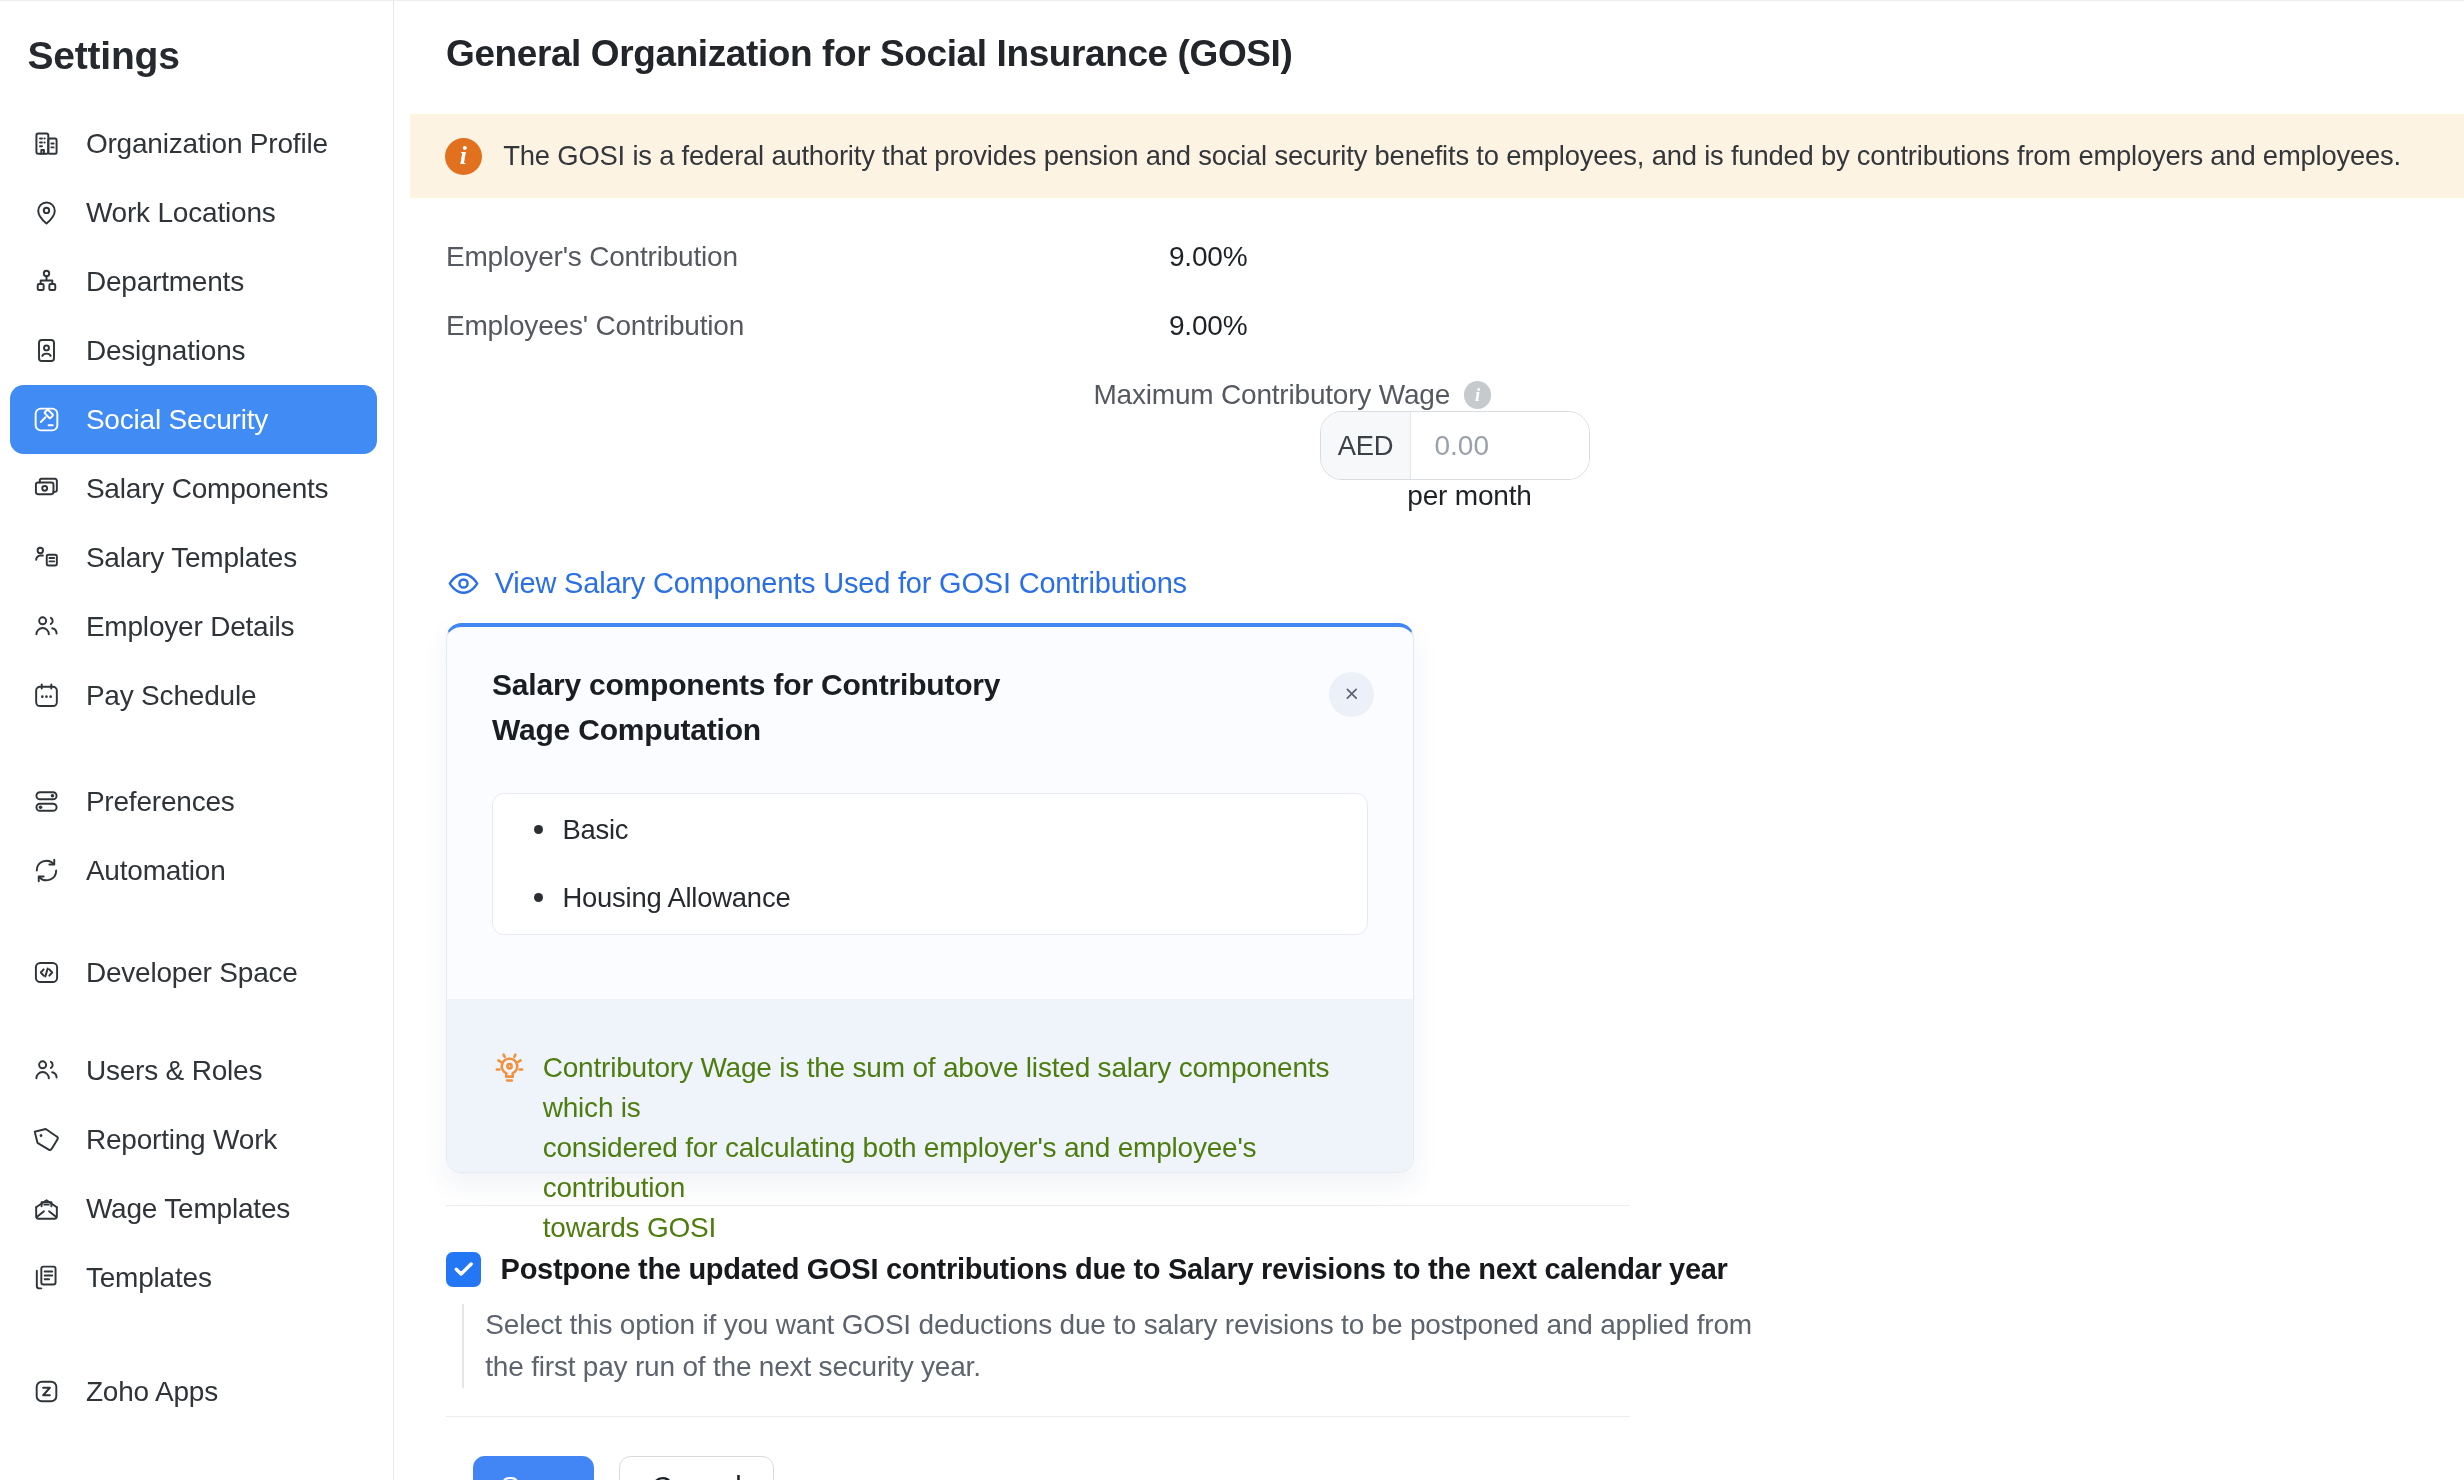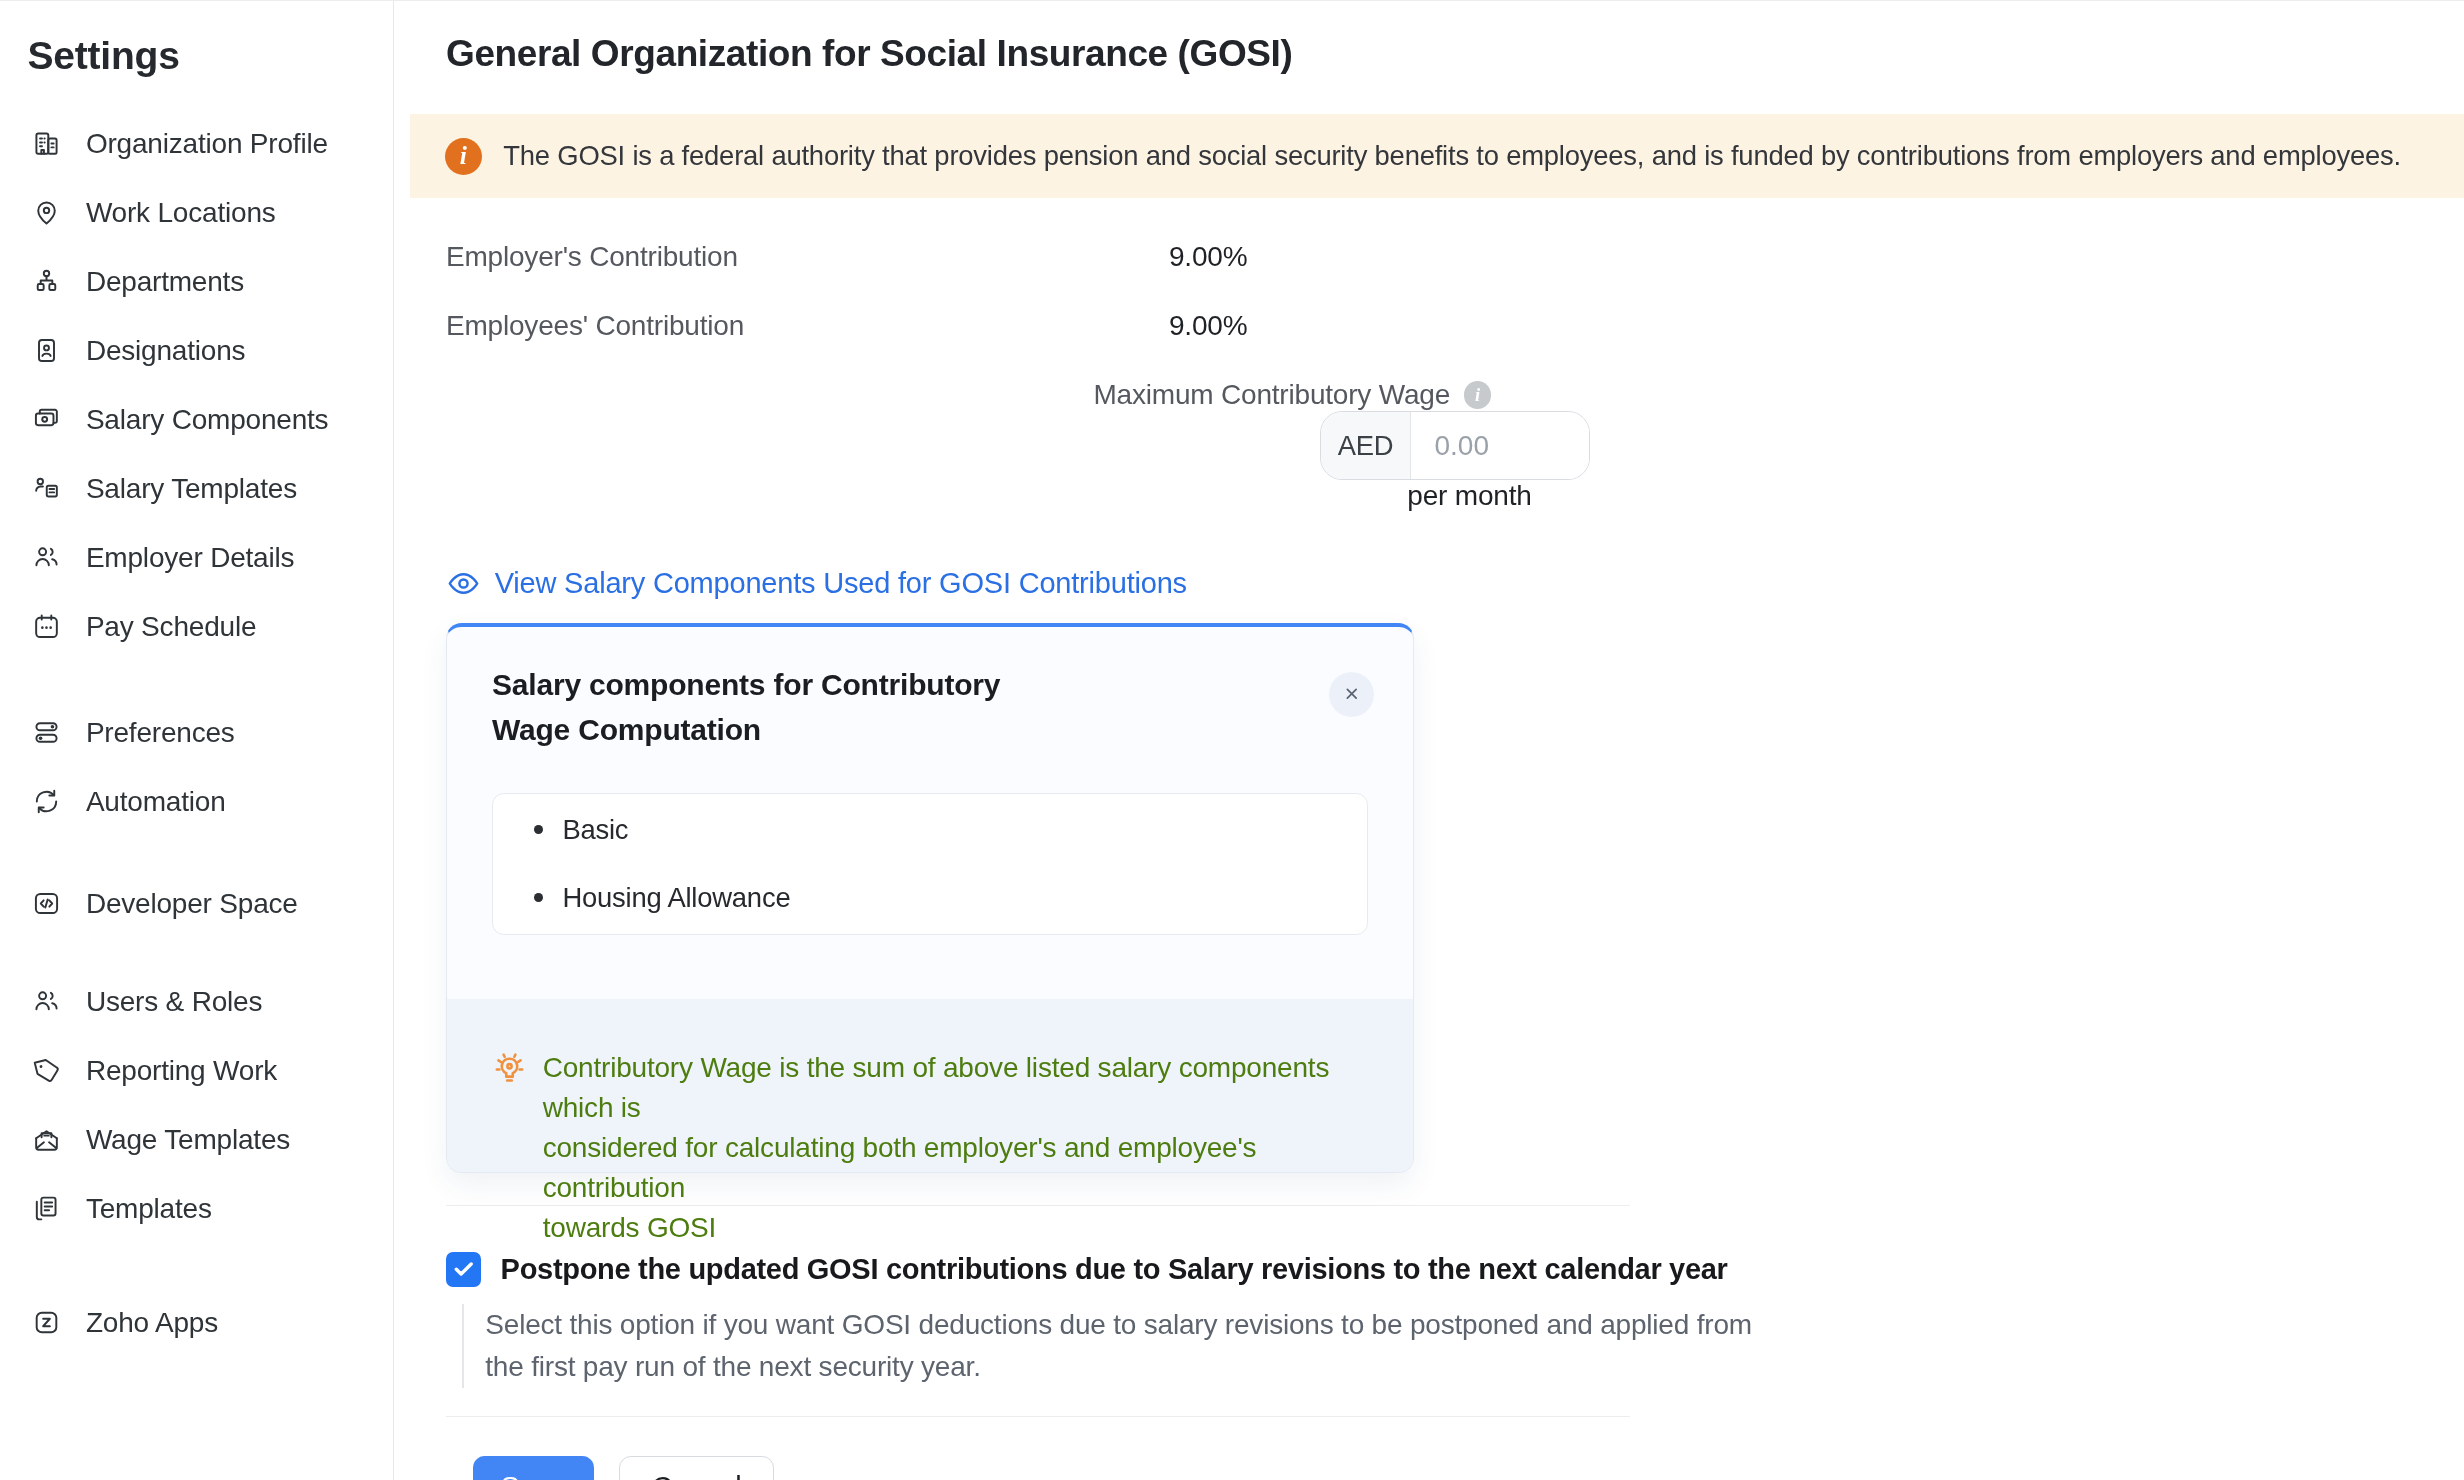--- a/index.html
+++ b/index.html
@@ -135,20 +135,29 @@
       <div class="side-item">
         <svg viewBox="0 0 24 24">
             <rect x="6.2" y="3.8" width="11.6" height="16.4" rx="2.2"></rect>
             <path d="M10.6 3.8h2.8"></path>
             <circle cx="12" cy="10" r="1.9"></circle>
             <path d="M8.8 16.2c.6-2.4 5.8-2.4 6.4 0"></path>
           </svg>
         <span>Designations</span>
       </div>
 
+      <div class="side-item selected">
+        <svg viewBox="0 0 24 24">
+            <rect x="3.6" y="3.6" width="16.8" height="16.8" rx="4"></rect>
+            <rect x="10.7" y="5.8" width="6.2" height="3.8" rx="0.9" transform="rotate(45 13.8 7.7)"></rect>
+            <path d="M11.2 10.3l-3.6 3.6"></path>
+            <path d="M13.6 16.4h3.2"></path>
+          </svg>
+        <span>Social Security</span>
+      </div>
 
       <div class="side-item">
         <svg viewBox="0 0 24 24">
             <rect x="3.8" y="7.4" width="13.6" height="9" rx="1.6"></rect>
             <circle cx="10.6" cy="11.9" r="1.9"></circle>
             <path d="M6.8 7.4V5.9a1.4 1.4 0 0 1 1.4-1.4h10.4A1.4 1.4 0 0 1 20 5.9v7.3a1.4 1.4 0 0 1-1.4 1.4h-1.2"></path>
           </svg>
         <span>Salary Components</span>
       </div>
 

